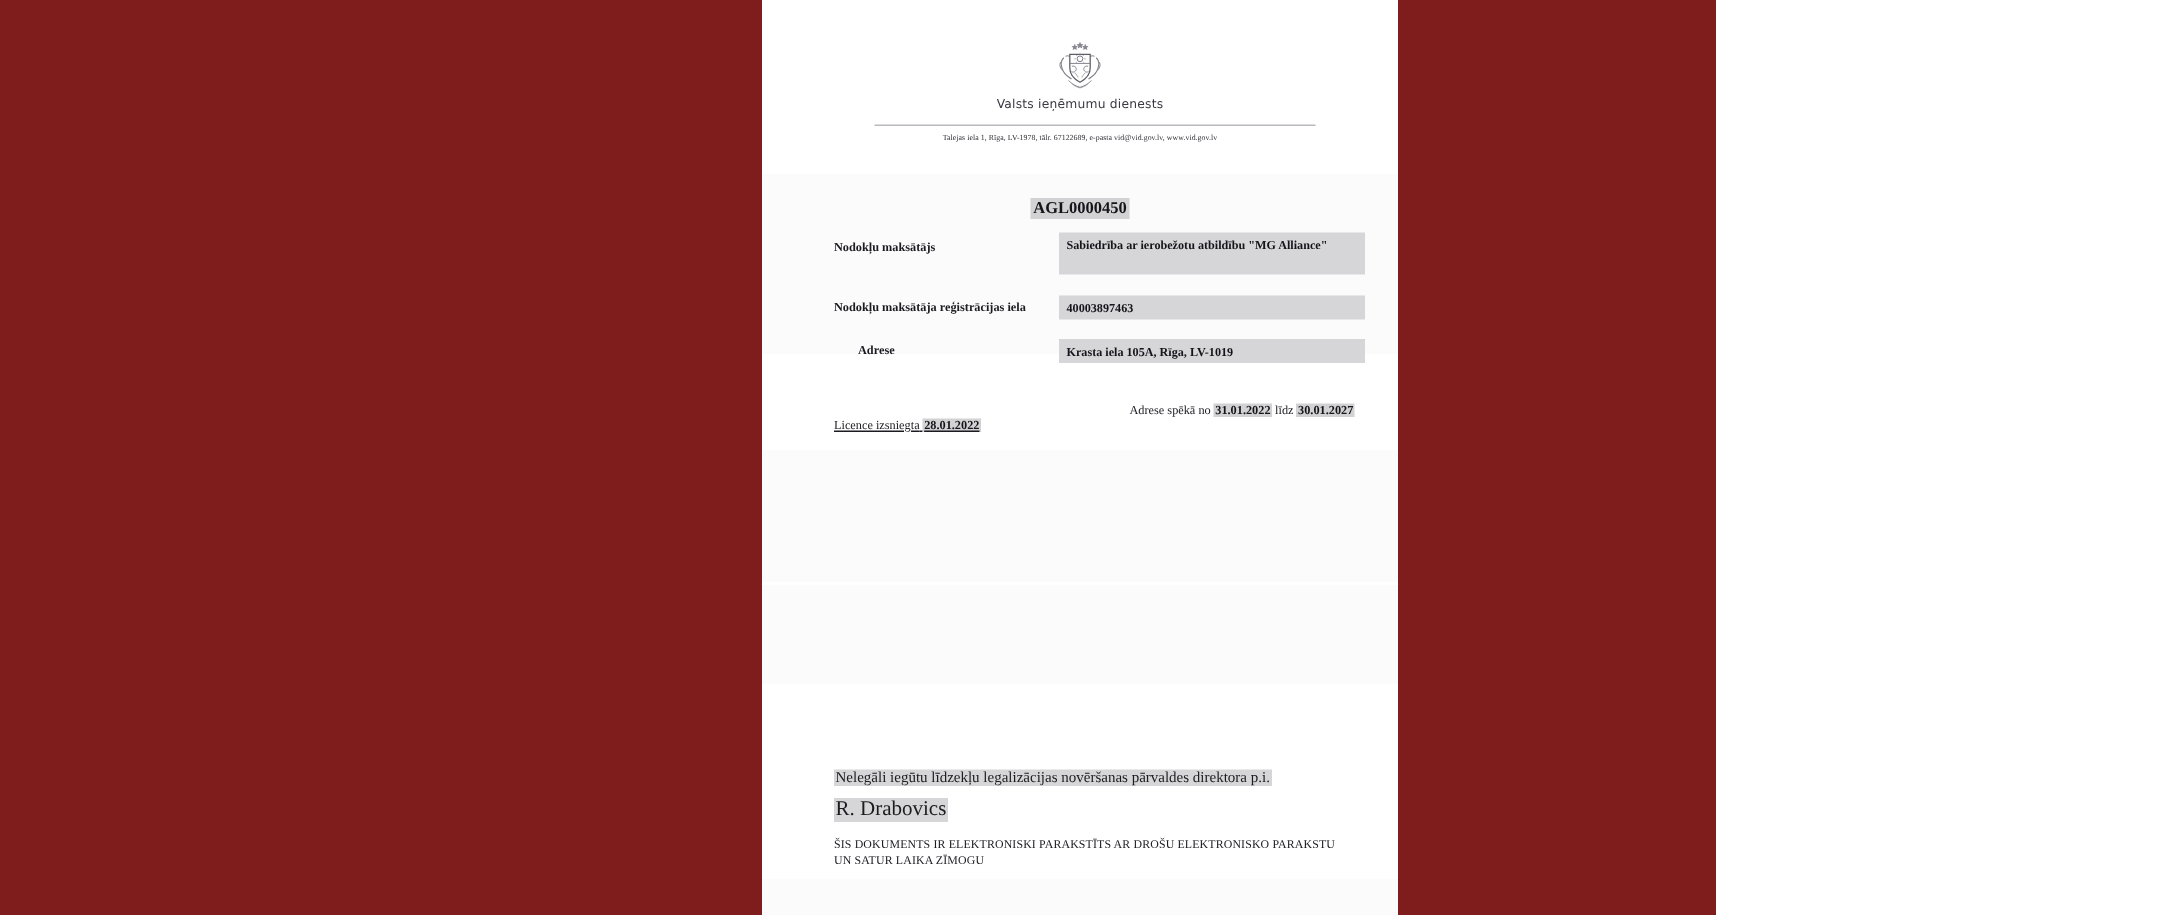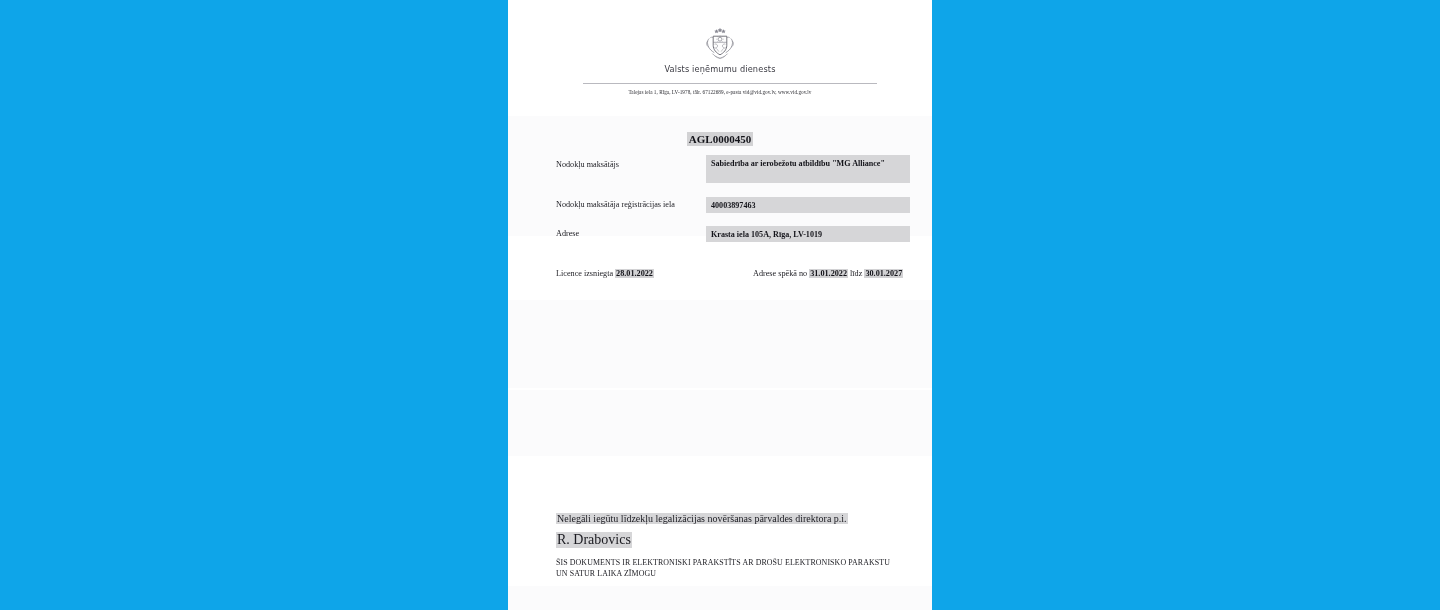--- a/index.html
+++ b/index.html
@@ -9,23 +9,23 @@
     width: 1440px;
     height: 610px;
     background: #ffffff;
     font-family: "Liberation Serif", serif;
     overflow: hidden;
   }
 
   
   #viewer {
     position: relative;
-    width: 1440px;
+    width: 1144px;
     height: 610px;
-    background: #0ea5e9;
+    background: #7f1d1d;
   }
 
   
   #page {
     position: absolute;
     left: 508px;
     top: 0px;
     width: 424px;
     height: 610px;
     background: #ffffff;
@@ -114,51 +114,52 @@
     padding: 1px 2px;
     text-align: center;
   }
 
   
   .field-label {
     position: absolute;
     font-size: 8.2px;
     color: #1b1b21;
     white-space: nowrap;
+    font-weight: bold;
   }
   .field-value {
     position: absolute;
     background: #d6d6d8;
     font-size: 8.1px;
     font-weight: bold;
     color: #14141a;
     padding: 4px 5px;
     line-height: 1.32;
   }
 
   .lbl-taxpayer   { left: 48px; top: 160px; }
   .val-taxpayer   { left: 198px; top: 155px; width: 204px; height: 28px; }
 
   .lbl-regcode    { left: 48px; top: 200px; }
   .val-regcode    { left: 198px; top: 197px; width: 204px; height: 16px; }
 
-  .lbl-address    { left: 48px; top: 229px; }
+  .lbl-address    { left: 64px; top: 229px; }
   .val-address    { left: 198px; top: 226px; width: 204px; height: 16px; }
 
   
   .dates-row {
     position: absolute;
     top: 269px;
     left: 48px;
     width: 360px;
     font-size: 8.2px;
     color: #1b1b21;
     white-space: nowrap;
   }
-  .dates-left  { position: absolute; left: 0px;   top: 0; }
+  .dates-left  { position: absolute; left: 0px;   top: 10px; text-decoration: underline; }
   .dates-right { position: absolute; left: 197px; top: 0; }
   .hl {
     background: #d2d2d4;
     font-weight: bold;
     color: #14141a;
     padding: 0 1px;
   }
 
   
   .sig-title {

